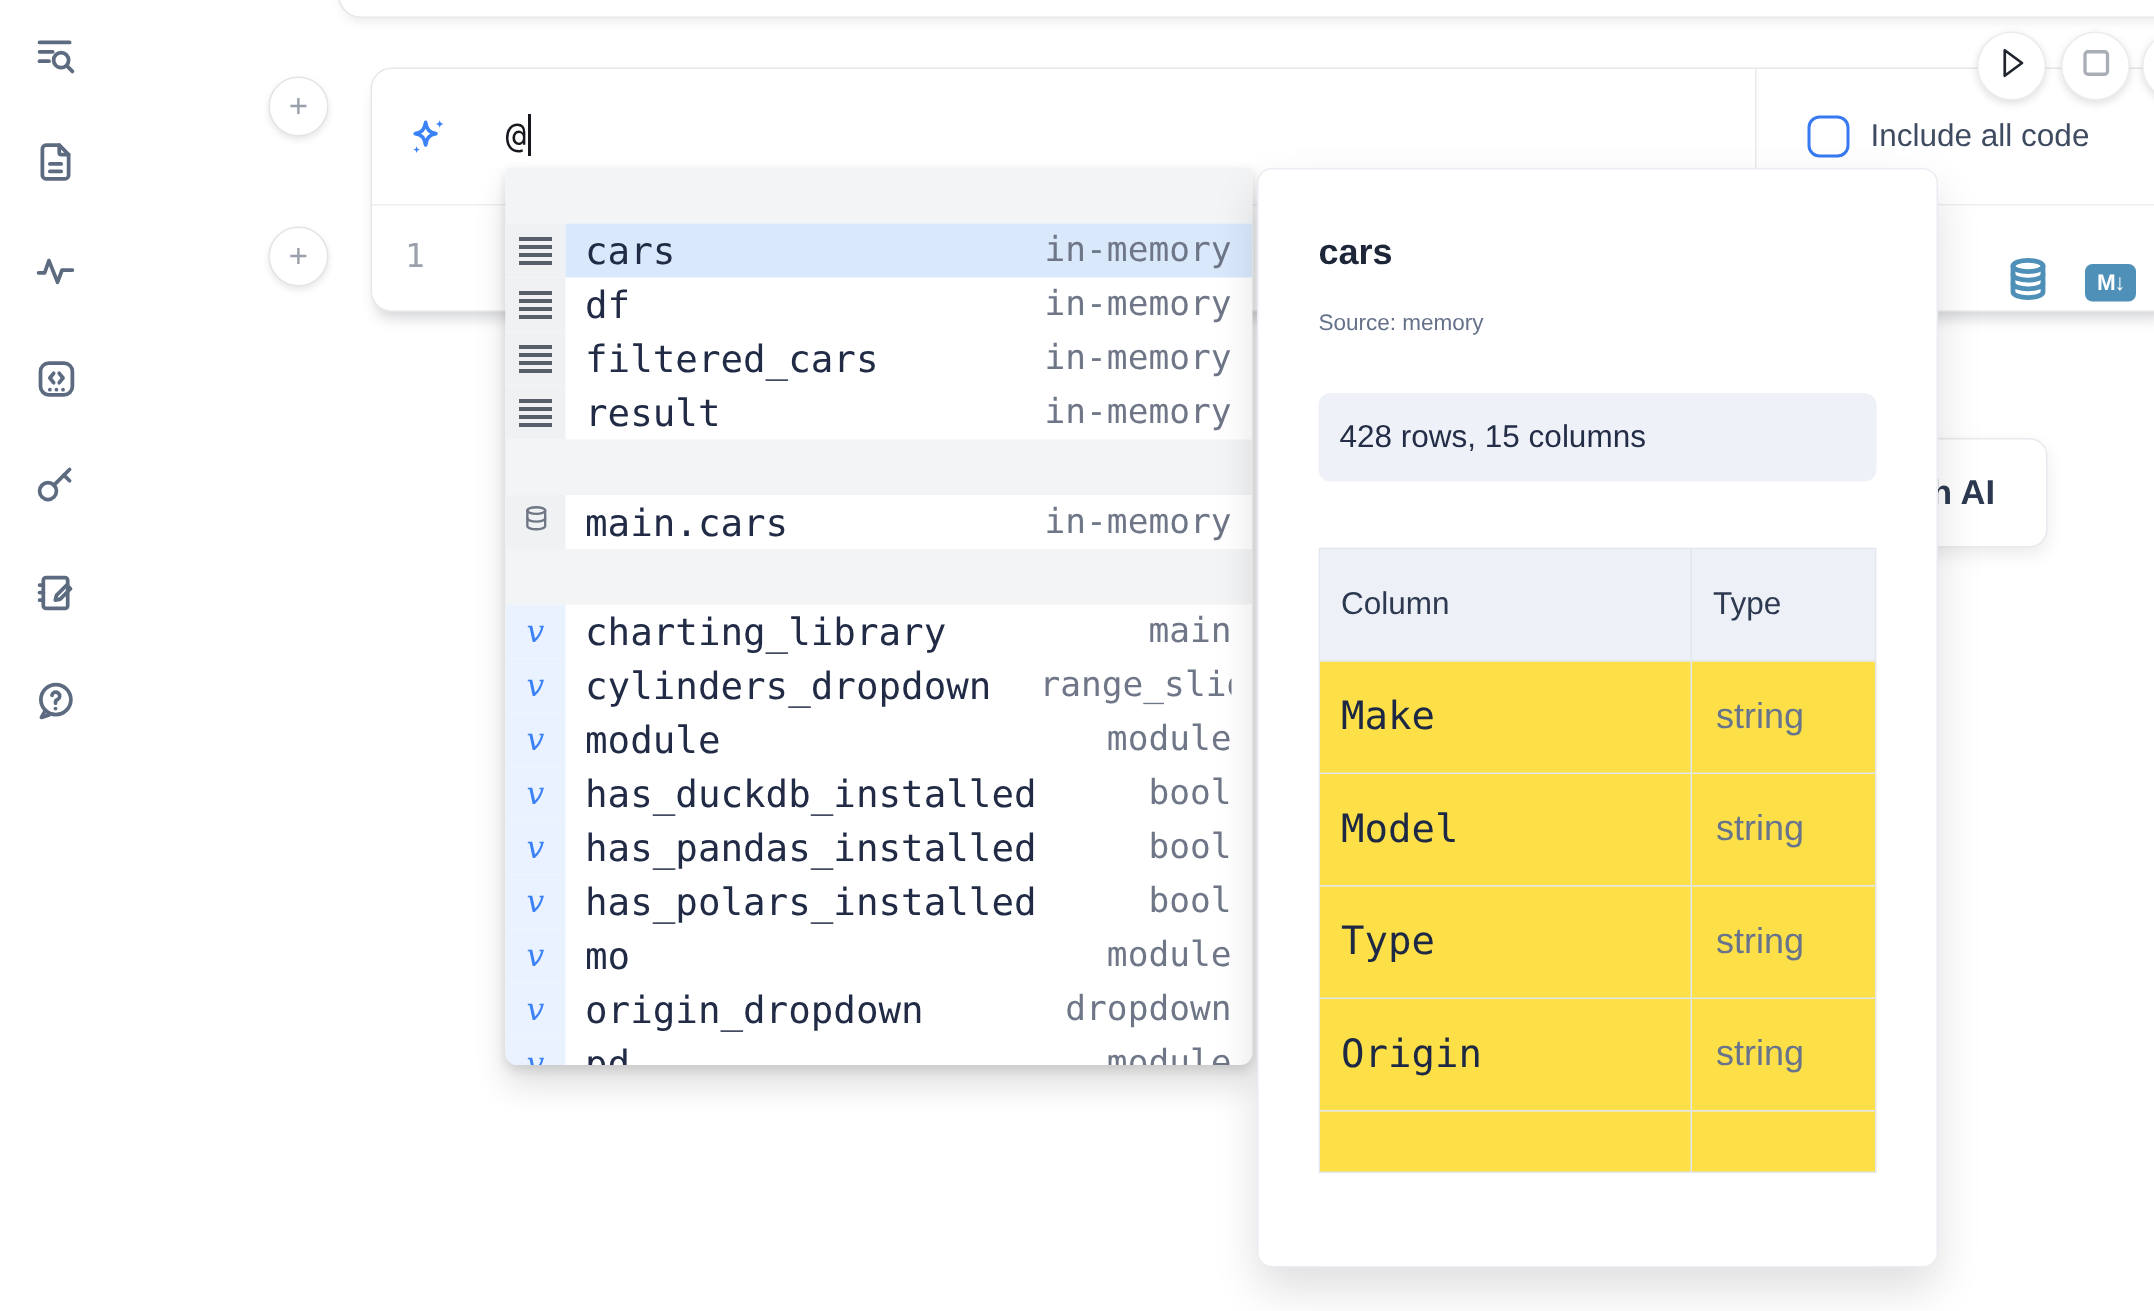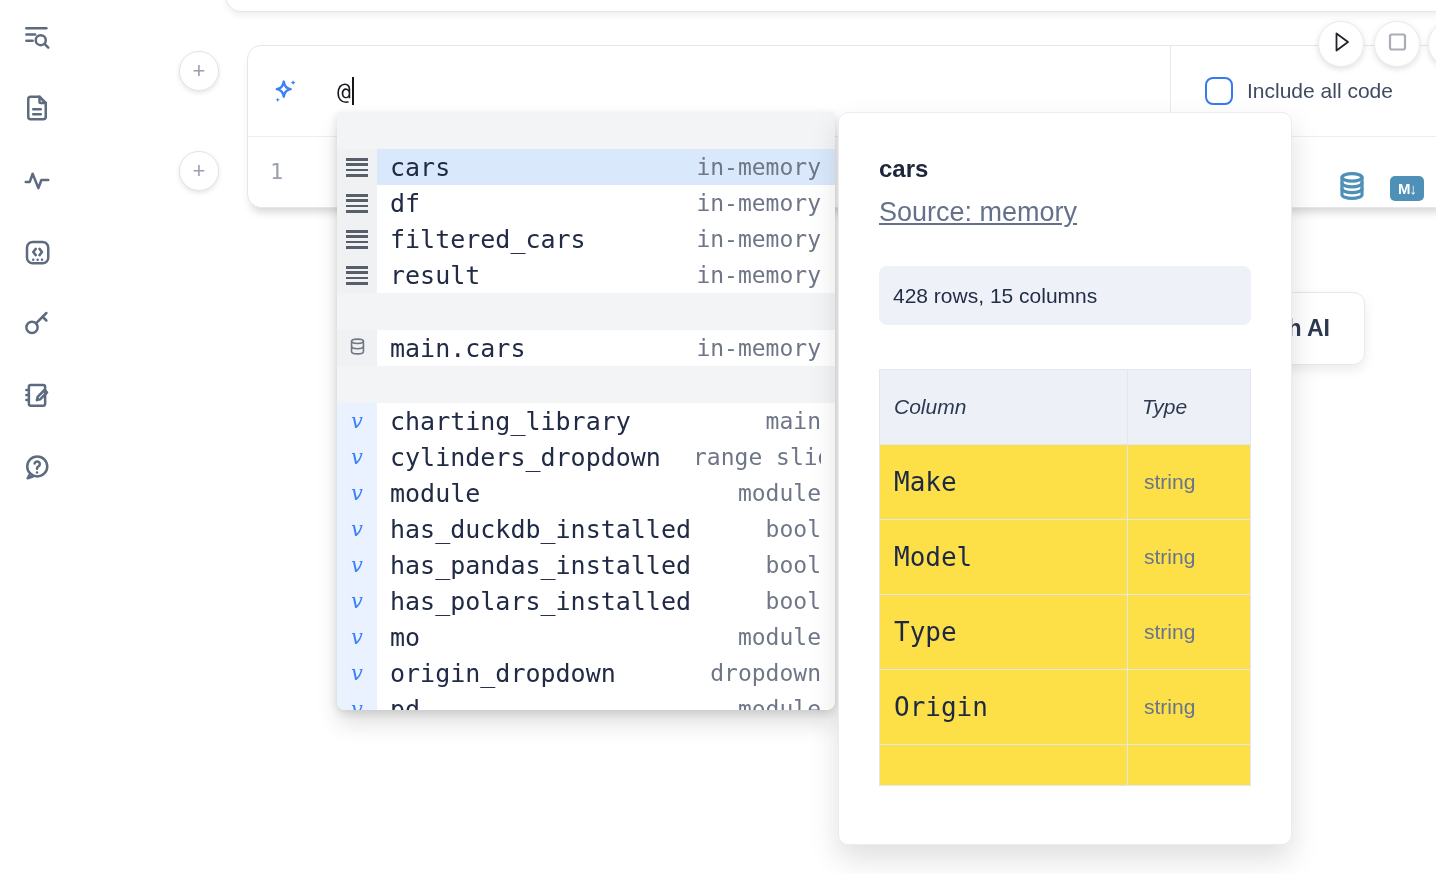--- a/index.html
+++ b/index.html
@@ -66,31 +66,31 @@
   .ac-row[data-icon="dataframe"] .ic-burger{display:block;}
   .ac-row[data-icon="table"] .ic-tbl{display:block;}
   .ac-row[data-icon="variable"] .ic-var{display:block;}
   .ic-tbl svg{stroke:#707784;fill:none;stroke-width:2;stroke-linecap:round;}
 
   
   .popup{position:absolute;left:838px;top:112px;width:454px;height:733px;background:#fff;z-index:8;
          border:1px solid #eaecf1;border-radius:10px;box-shadow:0 14px 30px rgba(0,0,0,.13);
          box-sizing:border-box;}
   .popup-title{margin:42px 0 0 40px;font-size:24px;font-weight:bold;color:#1c2638;}
-  .popup-source{margin:14px 0 0 40px;font-size:27px;color:#65718a;text-decoration:underline;}
+  .popup-source{margin:24px 0 0 40px;font-size:15px;color:#65718a;}
   .popup-chip{margin:38px 40px 0 40px;height:59px;background:#eef2f8;border-radius:8px;display:flex;
               align-items:center;padding:0 14px;font-size:21px;color:#232d47;}
   .table-wrap{margin:44px 40px 0 40px;height:463px;overflow:hidden;}
   table.schema{width:100%;border-collapse:collapse;border:1px solid #d9dfe9;}
   table.schema th{height:74px;background:#edf1f7;font-weight:normal;font-size:21px;color:#2c3950;
-                  text-align:left;padding:0 0 0 14px;border:1px solid #e2e6ee;font-style:italic;}
+                  text-align:left;padding:0 0 0 14px;border:1px solid #e2e6ee;}
   table.schema td{height:74px;border:1px solid #e2e6ee;background:#fde047;padding:0;}
   table.schema .c1{width:233px;}
   td.col-name{font-family:"DejaVu Sans Mono",monospace;font-size:26px;color:#1d2944;padding-left:14px!important;}
-  td.col-type{font-size:21px;color:#68748c;padding-left:16px!important;}
+  td.col-type{font-size:24px;color:#68748c;padding-left:16px!important;}
   tr.partial td{height:40px;}
 
   
   .ai-btn{position:absolute;left:1208px;top:292px;width:157px;height:73px;background:#fff;z-index:3;
           border:1px solid #e7e9ee;border-radius:12px;box-shadow:0 5px 12px rgba(0,0,0,.08);
           display:flex;align-items:center;justify-content:flex-end;padding-right:34px;
           box-sizing:border-box;font-size:23px;font-weight:bold;color:#2c3950;
           overflow:hidden;white-space:nowrap;cursor:pointer;}
 </style>
 </head>

